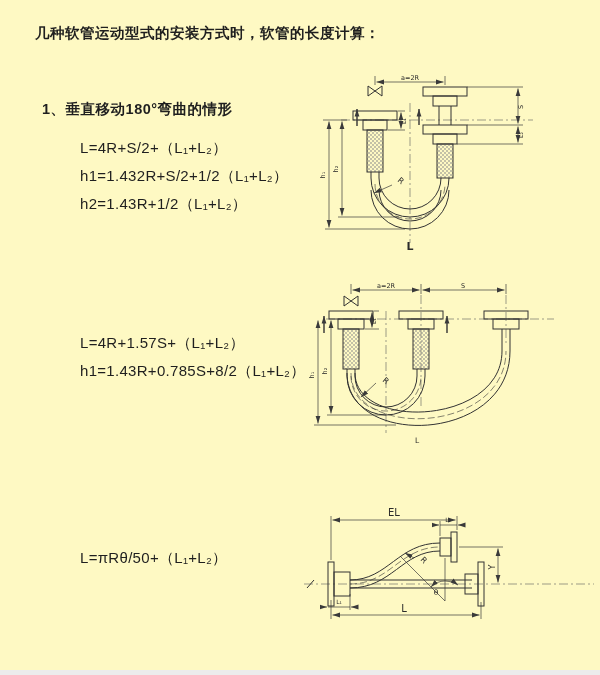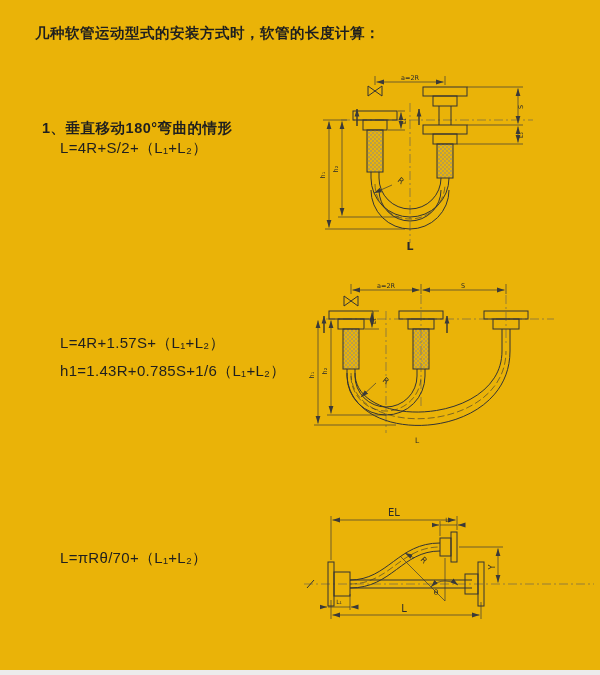--- a/index.html
+++ b/index.html
@@ -1,39 +1,41 @@
 <!DOCTYPE html>
 <html><head>
 <meta charset="utf-8">
 <style>
   html,body{margin:0;padding:0;background:#fff;}
   body{width:600px;height:675px;position:relative;overflow:hidden;
        font-family:"Liberation Sans","DejaVu Sans",sans-serif;color:#1f1f1f;}
-  .page{position:absolute;inset:0;background:#eab308;}
+  .page{position:absolute;inset:0;background:#fef9c3;}
   .doc-title{position:absolute;left:35px;top:24px;font-size:14.5px;font-weight:700;letter-spacing:.5px;white-space:nowrap;}
   .sec-heading{position:absolute;left:42px;font-size:14.5px;font-weight:700;letter-spacing:.5px;white-space:nowrap;}
-  .formula{position:absolute;left:60px;font-size:15px;font-weight:400;letter-spacing:.3px;white-space:nowrap;}
+  .formula{position:absolute;left:80px;font-size:15px;font-weight:400;letter-spacing:.3px;white-space:nowrap;}
   svg.diagram{position:absolute;}
   svg text{font-family:"DejaVu Sans","Liberation Sans",sans-serif;fill:#2b2b2b;}
   .scan-edge{position:absolute;left:0;right:0;bottom:0;height:5px;background:#ececec;}
 </style>
 </head>
 <body>
 
 <div class="page">
 
   <div class="doc-title">几种软管运动型式的安装方式时，软管的长度计算：</div>
 
-  <div class="sec-heading" style="top:119px">1、垂直移动180°弯曲的情形</div>
+  <div class="sec-heading" style="top:100px">1、垂直移动180°弯曲的情形</div>
   <div class="formula" style="top:139px">L=4R+S/2+（L₁+L₂）</div>
+  <div class="formula" style="top:167px">h1=1.432R+S/2+1/2（L₁+L₂）</div>
+  <div class="formula" style="top:195px">h2=1.43R+1/2（L₁+L₂）</div>
 
   <div class="formula" style="top:334px">L=4R+1.57S+（L₁+L₂）</div>
-  <div class="formula" style="top:362px">h1=1.43R+0.785S+1/6（L₁+L₂）</div>
-
-  <div class="formula" style="top:549px">L=πRθ/70+（L₁+L₂）</div>
+  <div class="formula" style="top:362px">h1=1.43R+0.785S+8/2（L₁+L₂）</div>
+
+  <div class="formula" style="top:549px">L=πRθ/50+（L₁+L₂）</div>
 
   <svg class="diagram" style="left:313px;top:73px" width="277" height="182" viewBox="0 0 277 182">
     <defs>
       <marker id="ar1" markerWidth="8" markerHeight="8" refX="7.5" refY="3" orient="auto" markerUnits="userSpaceOnUse">
         <path d="M0,0.6 L7.5,3 L0,5.4 Z" fill="#3a3a3a"></path>
       </marker>
       <pattern id="ht1" width="4" height="4" patternUnits="userSpaceOnUse">
         <path d="M0,4 L4,0 M0,0 L4,4" stroke="#8a8a8a" stroke-width="0.5"></path>
       </pattern>
     </defs>

